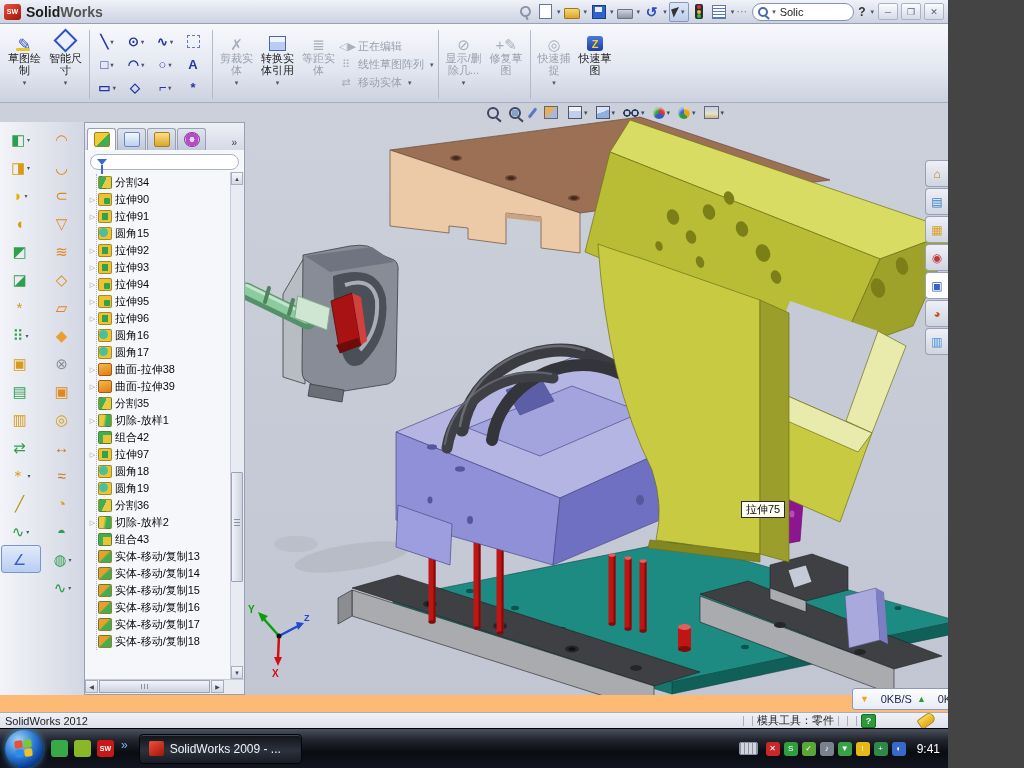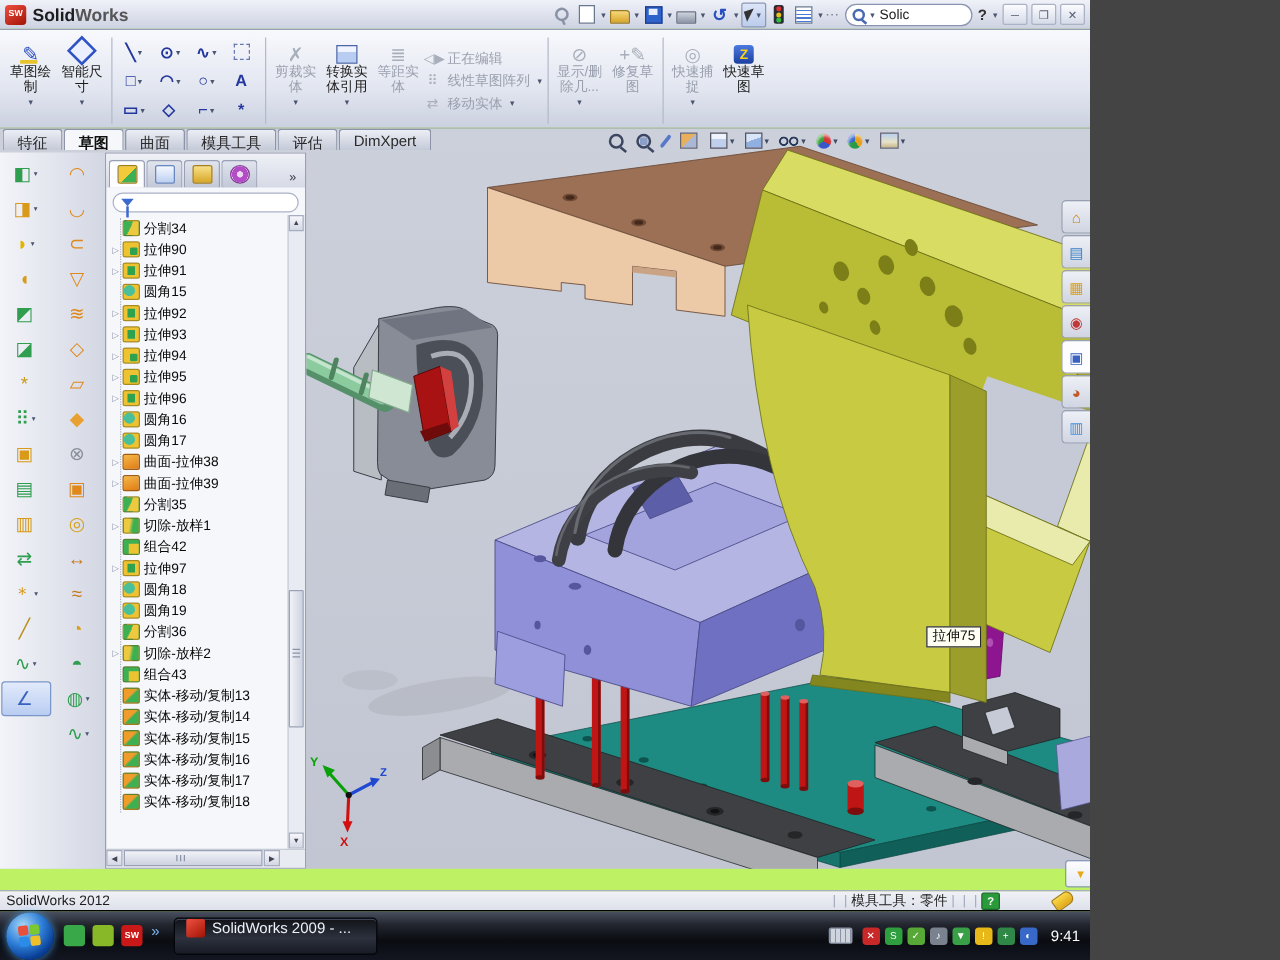--- a/index.html
+++ b/index.html
@@ -1,16 +1,16 @@
 <!DOCTYPE html>
 <html style="--mc-tanTop: #9b7055; --mc-tanFace: #eccaa7; --mc-yTop: #d9dc62; --mc-yFace: #b9bc35; --mc-ySide: #9fa22a; --mc-yPale: #e9ebad; --mc-yCol: #c8cb41; --mc-holeOlive: #7c7f18; --mc-grayBody: #878c96; --mc-grayLight: #b8bcc3; --mc-grayDark: #4b4f58; --mc-redInsert: #a81212; --mc-pipe: #8ccb9e; --mc-purTop: #b5b5e3; --mc-purFront: #8f90d7; --mc-purRight: #6f70c2; --mc-hose: #3b3c41; --mc-magTop: #d55ad5; --mc-magFront: #bc1ebc; --mc-magRight: #8d158f; --mc-markerOrange: #ff9500; --mc-pin: #c01515; --mc-pinTop: #e06060; --mc-tealTop: #1d8b81; --mc-tealEdge: #115f59; --mc-railTop: #3e4043; --mc-railFace: #a9abae; --mc-shadow: #b6bac4;"><head>
 <meta charset="utf-8">
 <style>
   html,body{margin:0;padding:0;background:#444;}
-  #stage{position:relative;width:872px;height:768px;overflow:hidden;background:#bef264;
+  #stage{position:relative;width:948px;height:768px;overflow:hidden;background:#fdba74;
     font-family:"Liberation Sans",sans-serif;-webkit-font-smoothing:antialiased;}
   
   .titlebar{position:absolute;left:0;top:0;width:100%;height:24px;z-index:50;
     background:linear-gradient(#f0f2f9,#cdd2e2);border-bottom:1px solid #98a0b6;
     display:flex;align-items:center;padding:0 4px;box-sizing:border-box;gap:1px;}
   .logo-cube{width:17px;height:16px;border-radius:3px;background:linear-gradient(145deg,#f05040,#a01405);
     color:#fff;font-size:7px;font-weight:bold;display:flex;align-items:center;justify-content:center;flex:none;}
   .app-title{font-size:14px;font-weight:bold;color:#1c1c1c;margin:0 14px 0 4px;white-space:nowrap;}
   .app-title .w2{color:#555;}
   .menu-item{font-size:12px;color:#111;padding:3px 9px;white-space:nowrap;}
@@ -173,21 +173,21 @@
   
   .taskbar{position:absolute;left:0;top:728px;width:100%;height:40px;z-index:70;display:flex;align-items:center;box-sizing:border-box;
     background:linear-gradient(#4a5160 0%,#22252e 28%,#0a0c12 60%,#131620 100%);border-top:1px solid #000;}
   .orb{width:38px;height:38px;border-radius:50%;margin:0 5px;flex:none;position:relative;
     background:radial-gradient(circle at 35% 28%,#a6d8f6,#2f7fd8 42%,#0a3f96 72%,#062050);box-shadow:0 0 7px rgba(80,170,240,.8);}
   .flag{position:absolute;left:10px;top:10px;width:17px;height:17px;display:grid;grid-template-columns:1fr 1fr;gap:1px;transform:rotate(-6deg);}
   .flag i{border-radius:2px;display:block;}
   .ql{width:17px;height:17px;border-radius:3px;margin:0 3px;display:flex;align-items:center;justify-content:center;
     font-size:7px;font-weight:bold;color:#fff;flex:none;}
   .qlchev{color:#7ab4f0;font-size:12px;margin:0 4px 8px;}
-  .taskbtn{height:28px;border-radius:4px;border:1px solid #04050a;display:flex;align-items:flex-start;gap:6px;
+  .taskbtn{height:28px;border-radius:4px;border:1px solid #04050a;display:flex;align-items:center;gap:6px;
     padding:0 9px;font-size:12px;color:#eef1f6;margin-left:7px;width:143px;white-space:nowrap;overflow:hidden;}
   .taskbtn.active{background:linear-gradient(#111318,#2c313d 55%,#181b24);box-shadow:inset 0 1px 0 #3c4456;}
   .taskbtn.inactive{background:linear-gradient(#454b58,#21242e 60%,#15181f);box-shadow:inset 0 1px 0 #565e70;}
   .tbic{width:15px;height:15px;border-radius:2px;flex:none;display:flex;align-items:center;justify-content:center;font-size:6px;font-weight:bold;color:#fff;}
   .tbic.sw{background:linear-gradient(145deg,#f05040,#a01405);}
   .tbic.paint{background:linear-gradient(135deg,#e8e8ee 40%,#9898a8 40% 60%,#c8b838 60%);}
   .tray{margin-left:auto;display:flex;align-items:center;gap:4px;padding-right:8px;}
   .kbd{width:17px;height:11px;background:#cfd4de;border-radius:2px;border:1px solid #8a92a4;
     background-image:repeating-linear-gradient(90deg,#8a92a4 0 1px,transparent 1px 4px);margin-right:4px;}
   .trayic{width:14px;height:14px;border-radius:3px;font-size:8px;color:#fff;display:flex;align-items:center;justify-content:center;flex:none;}
@@ -613,29 +613,20 @@
         </span>
       </div>
     <div class="vwin">
       <span class="vwbtn">─</span>
       <span class="vwbtn">❐</span>
       <span class="vwbtn">✕</span>
     </div>
     <div class="tooltip3d">拉伸75</div>
   </div>
 
-  <div class="cmdtabs">
-
-  <span class="ctab">特征</span>
-      <span class="ctab active">草图</span>
-      <span class="ctab">曲面</span>
-      <span class="ctab">模具工具</span>
-      <span class="ctab">评估</span>
-      <span class="ctab">DimXpert</span>
-    </div>
 
   <div class="lbar">
     <div class="lcol">
 
     <span class="tbtn">
           <span class="g" style="color: rgb(47, 158, 79);">◧</span>
           <span class="caret">▾</span>
         </span>
         <span class="tbtn">
           <span class="g" style="color: rgb(216, 154, 24);">◨</span>

